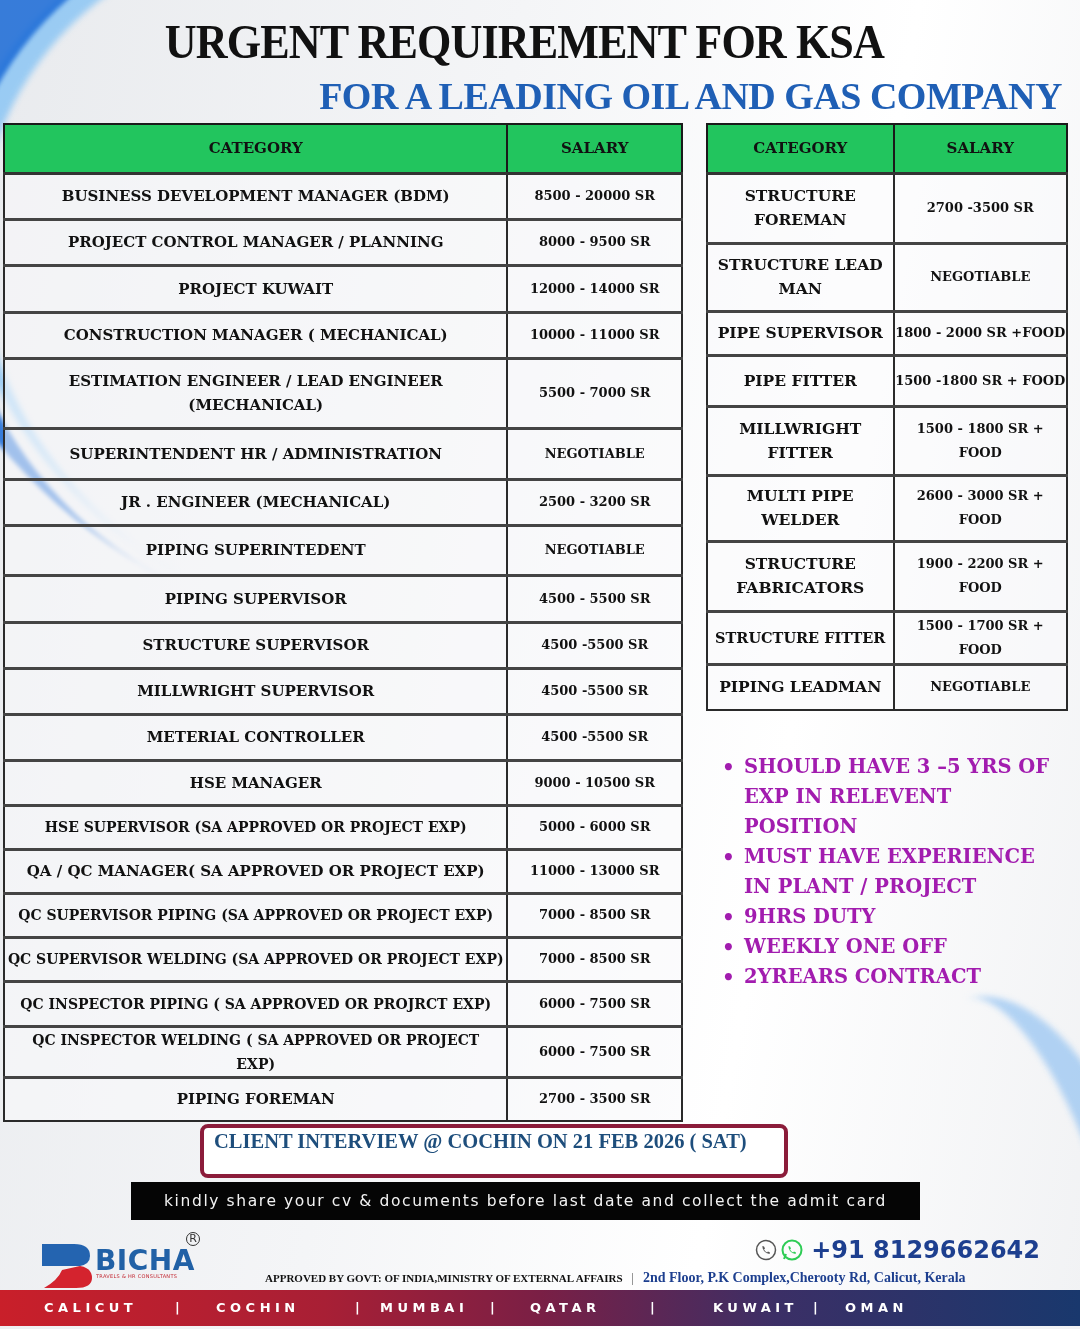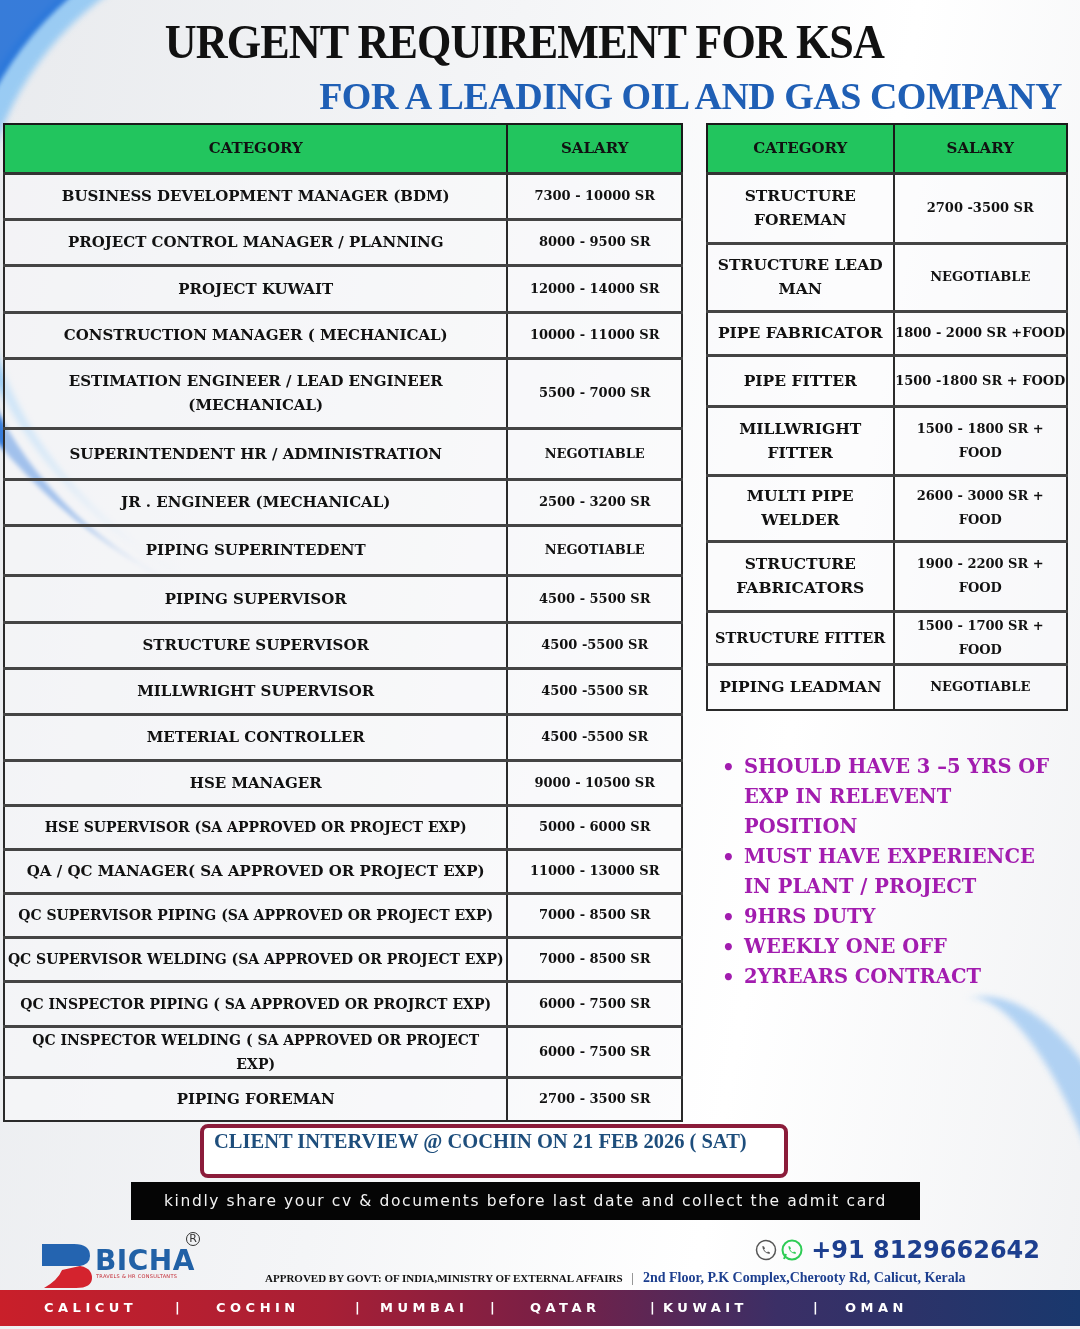--- a/index.html
+++ b/index.html
@@ -166,21 +166,21 @@
     </colgroup>
   <thead>
     <tr>
       <th>CATEGORY</th>
       <th>SALARY</th>
     </tr>
   </thead>
   <tbody>
     <tr style="height:46px">
         <td class="cat">BUSINESS DEVELOPMENT MANAGER (BDM)</td>
-        <td class="sal">7300 - 10000 SR</td>
+        <td class="sal">8500 - 20000 SR</td>
       </tr>
     <tr style="height:46px">
         <td class="cat">PROJECT CONTROL MANAGER / PLANNING</td>
         <td class="sal">8000 - 9500 SR</td>
       </tr>
     <tr style="height:47px">
         <td class="cat">PROJECT KUWAIT</td>
         <td class="sal">12000 - 14000 SR</td>
       </tr>
     <tr style="height:46px">
@@ -268,21 +268,21 @@
   <tbody>
     <tr style="height:70px">
         <td class="cat" style="padding:0 14px">STRUCTURE FOREMAN</td>
         <td class="sal">2700 -3500 SR</td>
       </tr>
     <tr style="height:68px">
         <td class="cat" style="padding:0 4px">STRUCTURE LEAD MAN</td>
         <td class="sal">NEGOTIABLE</td>
       </tr>
     <tr style="height:44px">
-        <td class="cat">PIPE FABRICATOR</td>
+        <td class="cat">PIPE SUPERVISOR</td>
         <td class="sal">1800 - 2000 SR +FOOD</td>
       </tr>
     <tr style="height:51px">
         <td class="cat">PIPE FITTER</td>
         <td class="sal">1500 -1800 SR + FOOD</td>
       </tr>
     <tr style="height:69px">
         <td class="cat" style="padding:0 20px">MILLWRIGHT FITTER</td>
         <td class="sal">1500 - 1800 SR + FOOD</td>
       </tr>
@@ -352,16 +352,16 @@
 
 <div class="city-bar">
   <span style="left:44px">CALICUT</span>
   <span style="left:175px">|</span>
   <span style="left:216px">COCHIN</span>
   <span style="left:355px">|</span>
   <span style="left:380px">MUMBAI</span>
   <span style="left:490px">|</span>
   <span style="left:530px">QATAR</span>
   <span style="left:650px">|</span>
-  <span style="left:663px">KUWAIT</span>
+  <span style="left:713px">KUWAIT</span>
   <span style="left:813px">|</span>
   <span style="left:845px">OMAN</span>
 </div>
 
 </body></html>

